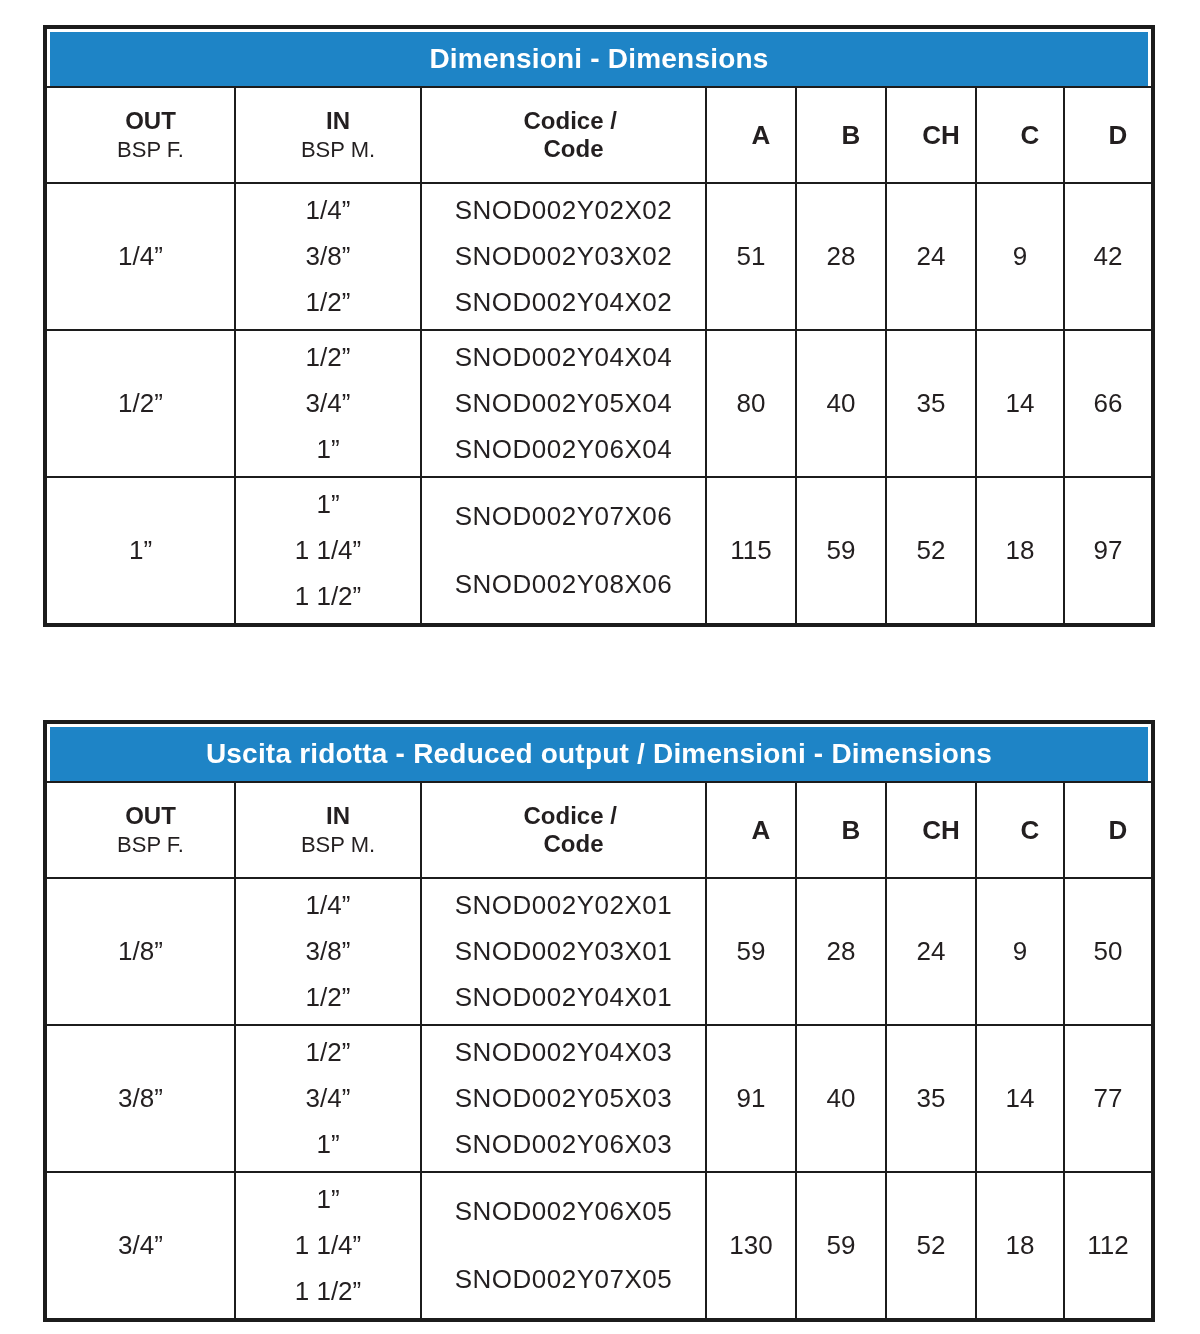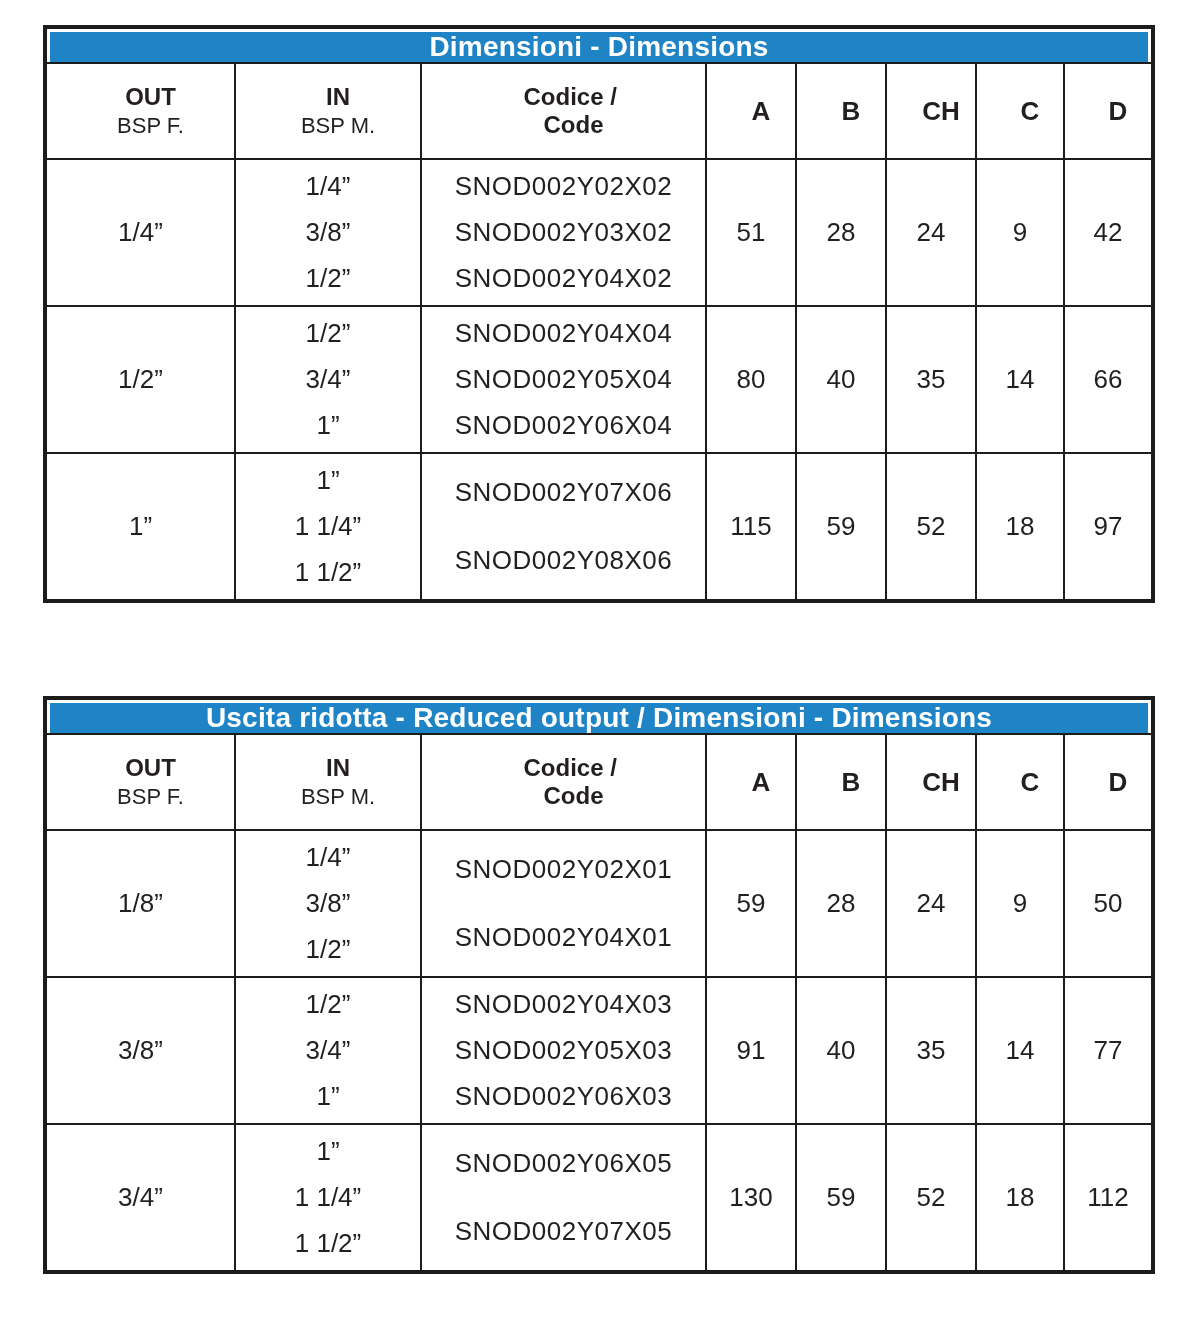--- a/index.html
+++ b/index.html
@@ -22,21 +22,21 @@
   .tbl-1 { margin-top: 25px; }
   .tbl-2 { margin-top: 93px; }
 
   .title-wrap {
     padding: 3px 3px 0 3px;
     border-bottom: 2px solid #1c1c1c;
   }
   .tbl-title {
     background: #1e84c6;
     color: #ffffff;
-    height: 30px;
+    height: 54px;
     display: flex; align-items: center; justify-content: center;
     font-size: 28px;
     font-weight: bold;
     letter-spacing: 0.2px;
     white-space: pre-wrap;
   }
   .seg-b  { font-style: normal; }
   .seg-i  { }
 
   .grid-row {
@@ -180,20 +180,21 @@
 
     <div class="grid-row grp-row">
       <div class="cell center">1/8”</div>
       <div class="cell stack">
         <div>1/4”</div>
         <div>3/8”</div>
         <div>1/2”</div>
       </div>
       <div class="cell stack">
         <div class="code-text">SNOD002Y02X01</div>
+        <div class="code-text">SNOD002Y03X01</div>
         <div class="code-text">SNOD002Y04X01</div>
       </div>
       <div class="cell center">59</div>
       <div class="cell center">28</div>
       <div class="cell center">24</div>
       <div class="cell center">9</div>
       <div class="cell center">50</div>
     </div>
 
     <div class="grid-row grp-row">

